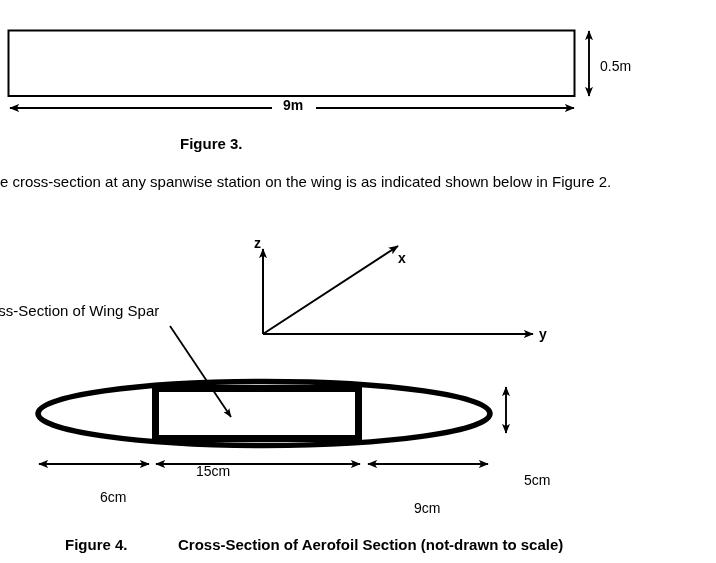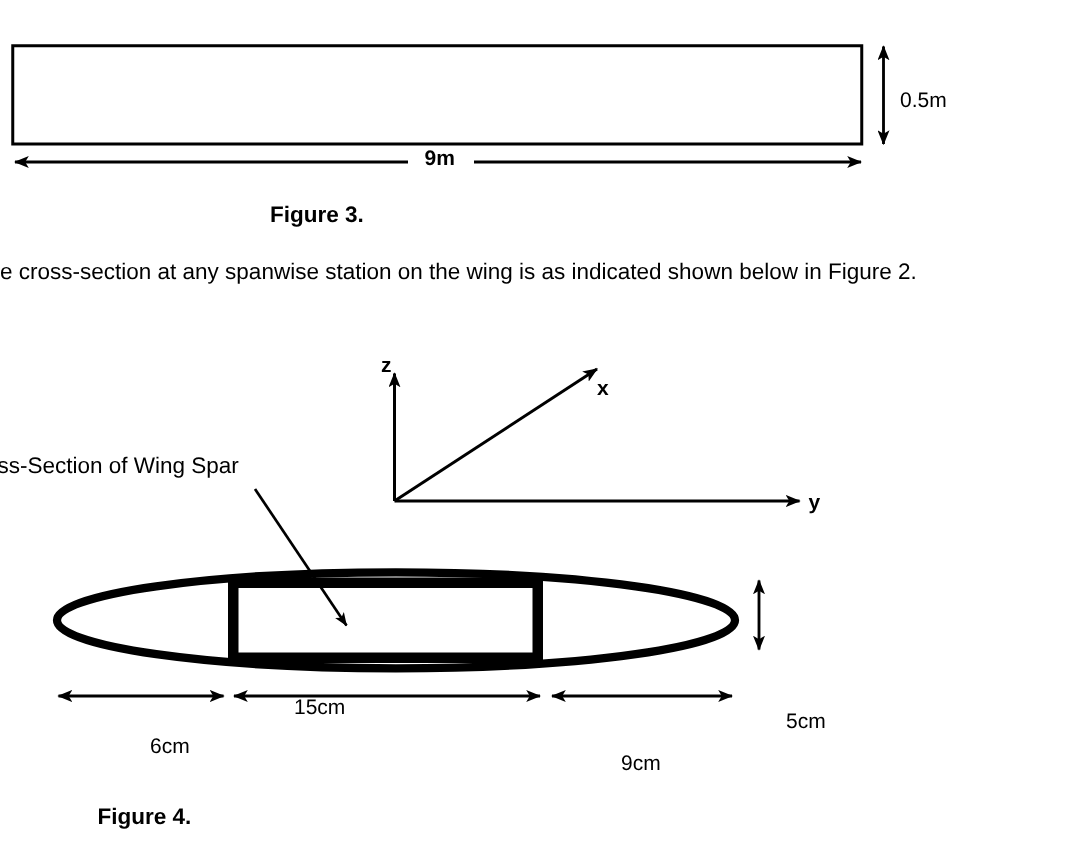--- a/index.html
+++ b/index.html
@@ -120,14 +120,15 @@
 
   <div class="txt annot-label" style="left:-10px; top:303px;">oss-Section of Wing Spar</div>
 
   <div class="txt dim-label" style="left:100px; top:490px;">6cm</div>
   <div class="txt dim-label" style="left:196px; top:464px;">15cm</div>
   <div class="txt dim-label" style="left:414px; top:501px;">9cm</div>
 
   <div class="txt dim-label" style="left:524px; top:441px;margin-top:32px;">5cm</div>
 
   <div class="txt caption-bold" style="left:65px; top:537px;">Figure 4.</div>
+  <div class="txt caption-bold" style="left:178px; top:537px;">Cross-Section of Aerofoil Section (not-drawn to scale)</div>
 
 </div>
 
 </body></html>

